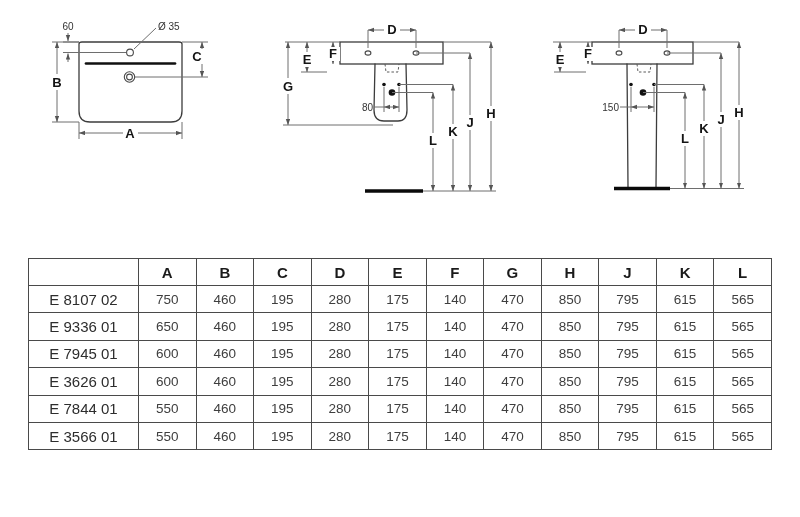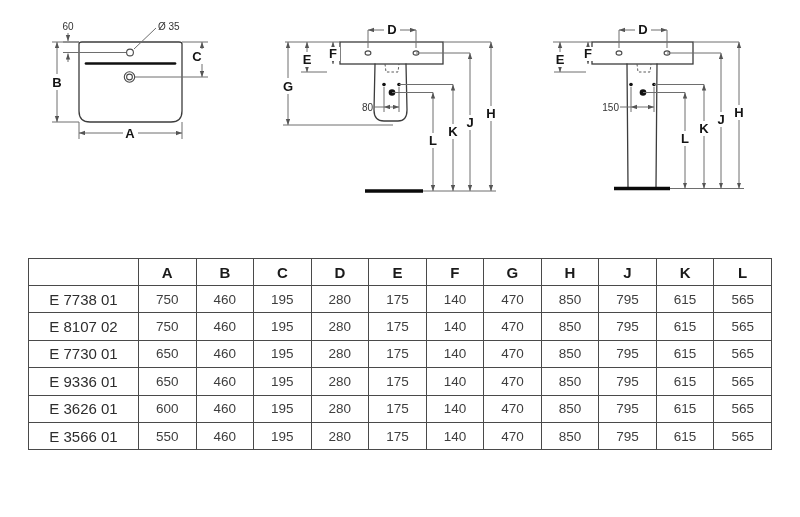--- a/index.html
+++ b/index.html
@@ -222,90 +222,90 @@
         <th class="col-h" data-name="column-header">F</th>
         <th class="col-h" data-name="column-header">G</th>
         <th class="col-h" data-name="column-header">H</th>
         <th class="col-h" data-name="column-header">J</th>
         <th class="col-h" data-name="column-header">K</th>
         <th class="col-h" data-name="column-header">L</th>
       </tr>
   </thead>
   <tbody data-name="dimension-table-body">
       <tr data-name="table-row">
-        <td class="code" data-name="product-code-cell">E 7738 01</td>
-        <td class="val" data-name="dimension-value-cell">750</td>
-        <td class="val" data-name="dimension-value-cell">460</td>
-        <td class="val" data-name="dimension-value-cell">195</td>
-        <td class="val" data-name="dimension-value-cell">280</td>
-        <td class="val" data-name="dimension-value-cell">175</td>
-        <td class="val" data-name="dimension-value-cell">140</td>
-        <td class="val" data-name="dimension-value-cell">470</td>
-        <td class="val" data-name="dimension-value-cell">850</td>
-        <td class="val" data-name="dimension-value-cell">795</td>
-        <td class="val" data-name="dimension-value-cell">615</td>
-        <td class="val" data-name="dimension-value-cell">565</td>
-      </tr>
-      <tr data-name="table-row">
         <td class="code" data-name="product-code-cell">E 8107 02</td>
         <td class="val" data-name="dimension-value-cell">750</td>
         <td class="val" data-name="dimension-value-cell">460</td>
         <td class="val" data-name="dimension-value-cell">195</td>
         <td class="val" data-name="dimension-value-cell">280</td>
         <td class="val" data-name="dimension-value-cell">175</td>
         <td class="val" data-name="dimension-value-cell">140</td>
         <td class="val" data-name="dimension-value-cell">470</td>
         <td class="val" data-name="dimension-value-cell">850</td>
         <td class="val" data-name="dimension-value-cell">795</td>
         <td class="val" data-name="dimension-value-cell">615</td>
         <td class="val" data-name="dimension-value-cell">565</td>
       </tr>
       <tr data-name="table-row">
-        <td class="code" data-name="product-code-cell">E 7730 01</td>
-        <td class="val" data-name="dimension-value-cell">650</td>
-        <td class="val" data-name="dimension-value-cell">460</td>
-        <td class="val" data-name="dimension-value-cell">195</td>
-        <td class="val" data-name="dimension-value-cell">280</td>
-        <td class="val" data-name="dimension-value-cell">175</td>
-        <td class="val" data-name="dimension-value-cell">140</td>
-        <td class="val" data-name="dimension-value-cell">470</td>
-        <td class="val" data-name="dimension-value-cell">850</td>
-        <td class="val" data-name="dimension-value-cell">795</td>
-        <td class="val" data-name="dimension-value-cell">615</td>
-        <td class="val" data-name="dimension-value-cell">565</td>
-      </tr>
-      <tr data-name="table-row">
         <td class="code" data-name="product-code-cell">E 9336 01</td>
         <td class="val" data-name="dimension-value-cell">650</td>
         <td class="val" data-name="dimension-value-cell">460</td>
         <td class="val" data-name="dimension-value-cell">195</td>
         <td class="val" data-name="dimension-value-cell">280</td>
         <td class="val" data-name="dimension-value-cell">175</td>
         <td class="val" data-name="dimension-value-cell">140</td>
         <td class="val" data-name="dimension-value-cell">470</td>
         <td class="val" data-name="dimension-value-cell">850</td>
         <td class="val" data-name="dimension-value-cell">795</td>
         <td class="val" data-name="dimension-value-cell">615</td>
         <td class="val" data-name="dimension-value-cell">565</td>
       </tr>
       <tr data-name="table-row">
+        <td class="code" data-name="product-code-cell">E 7945 01</td>
+        <td class="val" data-name="dimension-value-cell">600</td>
+        <td class="val" data-name="dimension-value-cell">460</td>
+        <td class="val" data-name="dimension-value-cell">195</td>
+        <td class="val" data-name="dimension-value-cell">280</td>
+        <td class="val" data-name="dimension-value-cell">175</td>
+        <td class="val" data-name="dimension-value-cell">140</td>
+        <td class="val" data-name="dimension-value-cell">470</td>
+        <td class="val" data-name="dimension-value-cell">850</td>
+        <td class="val" data-name="dimension-value-cell">795</td>
+        <td class="val" data-name="dimension-value-cell">615</td>
+        <td class="val" data-name="dimension-value-cell">565</td>
+      </tr>
+      <tr data-name="table-row">
         <td class="code" data-name="product-code-cell">E 3626 01</td>
         <td class="val" data-name="dimension-value-cell">600</td>
         <td class="val" data-name="dimension-value-cell">460</td>
         <td class="val" data-name="dimension-value-cell">195</td>
         <td class="val" data-name="dimension-value-cell">280</td>
         <td class="val" data-name="dimension-value-cell">175</td>
         <td class="val" data-name="dimension-value-cell">140</td>
         <td class="val" data-name="dimension-value-cell">470</td>
         <td class="val" data-name="dimension-value-cell">850</td>
         <td class="val" data-name="dimension-value-cell">795</td>
         <td class="val" data-name="dimension-value-cell">615</td>
         <td class="val" data-name="dimension-value-cell">565</td>
       </tr>
       <tr data-name="table-row">
+        <td class="code" data-name="product-code-cell">E 7844 01</td>
+        <td class="val" data-name="dimension-value-cell">550</td>
+        <td class="val" data-name="dimension-value-cell">460</td>
+        <td class="val" data-name="dimension-value-cell">195</td>
+        <td class="val" data-name="dimension-value-cell">280</td>
+        <td class="val" data-name="dimension-value-cell">175</td>
+        <td class="val" data-name="dimension-value-cell">140</td>
+        <td class="val" data-name="dimension-value-cell">470</td>
+        <td class="val" data-name="dimension-value-cell">850</td>
+        <td class="val" data-name="dimension-value-cell">795</td>
+        <td class="val" data-name="dimension-value-cell">615</td>
+        <td class="val" data-name="dimension-value-cell">565</td>
+      </tr>
+      <tr data-name="table-row">
         <td class="code" data-name="product-code-cell">E 3566 01</td>
         <td class="val" data-name="dimension-value-cell">550</td>
         <td class="val" data-name="dimension-value-cell">460</td>
         <td class="val" data-name="dimension-value-cell">195</td>
         <td class="val" data-name="dimension-value-cell">280</td>
         <td class="val" data-name="dimension-value-cell">175</td>
         <td class="val" data-name="dimension-value-cell">140</td>
         <td class="val" data-name="dimension-value-cell">470</td>
         <td class="val" data-name="dimension-value-cell">850</td>
         <td class="val" data-name="dimension-value-cell">795</td>

